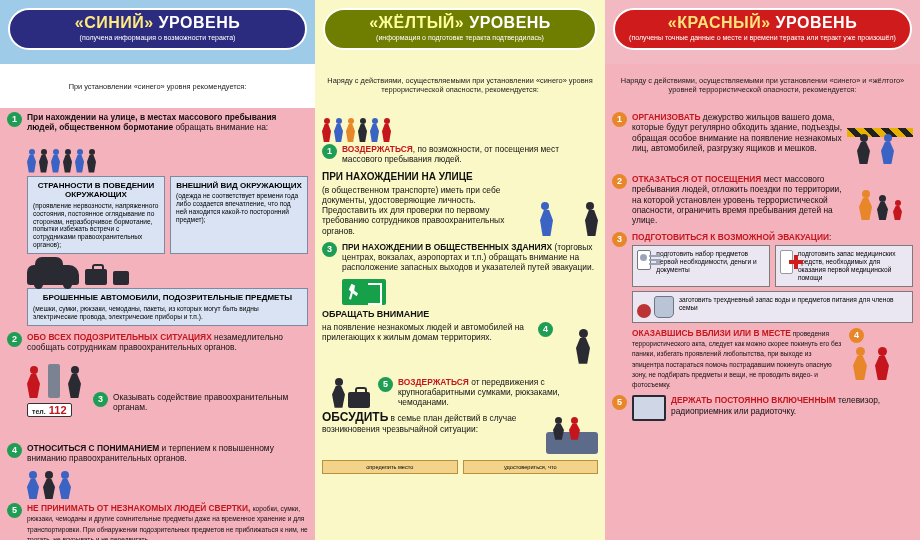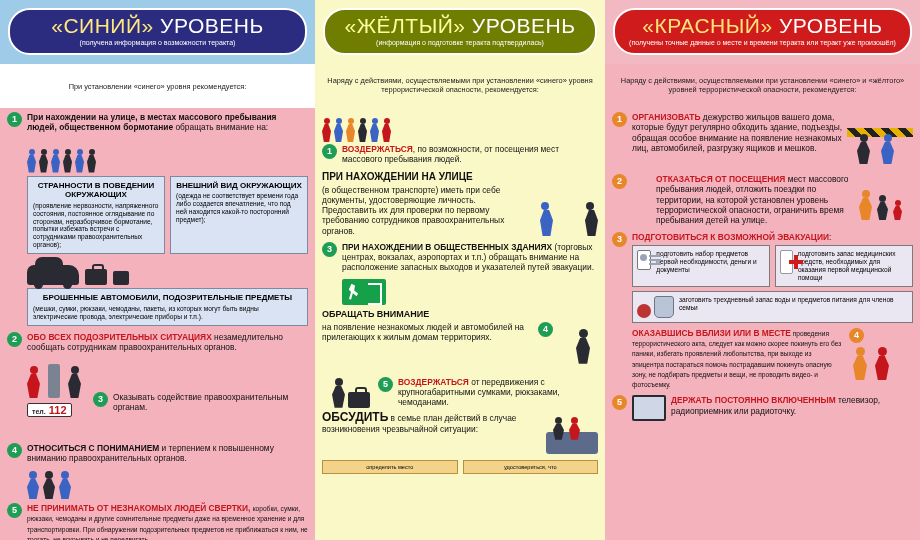--- a/index.html
+++ b/index.html
@@ -48,22 +48,22 @@
     text-align: center;
     padding: 5px 6px 6px 6px;
     box-sizing: border-box;
   }
   .pill-blue   { background: #2b2b7f; border: 2px solid #ffffff; }
   .pill-yellow { background: #6f7d00; border: 2px solid #ffffff; }
   .pill-red    { background: #cf1b1b; border: 2px solid #ffffff; }
 
   .pill-title {
     color: #ffffff;
-    font-weight: normal;
-    font-size: 21px;
+    font-weight: bold;
+    font-size: 16px;
     letter-spacing: 0.5px;
     line-height: 1.05;
   }
   .pill-title .q { color: #ffe97f; }
   .pill-yellow .pill-title .q { color: #fdfd9c; }
   .pill-red .pill-title .q { color: #ffe27a; }
   .pill-sub {
     color: #ffffff;
     font-size: 7px;
     line-height: 1.15;
@@ -623,21 +623,21 @@
             <div class="p blue" style="position:absolute; left:34px; bottom:4px; width:13px;">
                 <div class="h" style="width:8px;height:8px;"></div>
                 <div class="b" style="width:13px;height:22px;"></div>
               </div>
           </div>
         </div>
       </div>
 
       <div class="item" style="padding-left:20px;">
         <span class="num num-orange">2</span>
-        <div style="display:flex; margin-left:24px;">
+        <div style="display:flex; ">
           <div style="flex:1;">
             <span class="capred">ОТКАЗАТЬСЯ ОТ ПОСЕЩЕНИЯ</span><span> мест массового пребывания людей, отложить поездки по территории, на которой установлен уровень террористической опасности, ограничить время пребывания детей на улице.</span>
           </div>
           <div style="width:60px; position:relative; height:52px;">
             <div class="p org" style="position:absolute; left:6px; bottom:6px; width:13px;">
                 <div class="h" style="width:8px;height:8px;"></div>
                 <div class="b" style="width:13px;height:22px;"></div>
               </div>
             <div class="p" style="position:absolute; left:24px; bottom:6px; width:11px;">
                 <div class="h" style="width:7px;height:7px;"></div>

